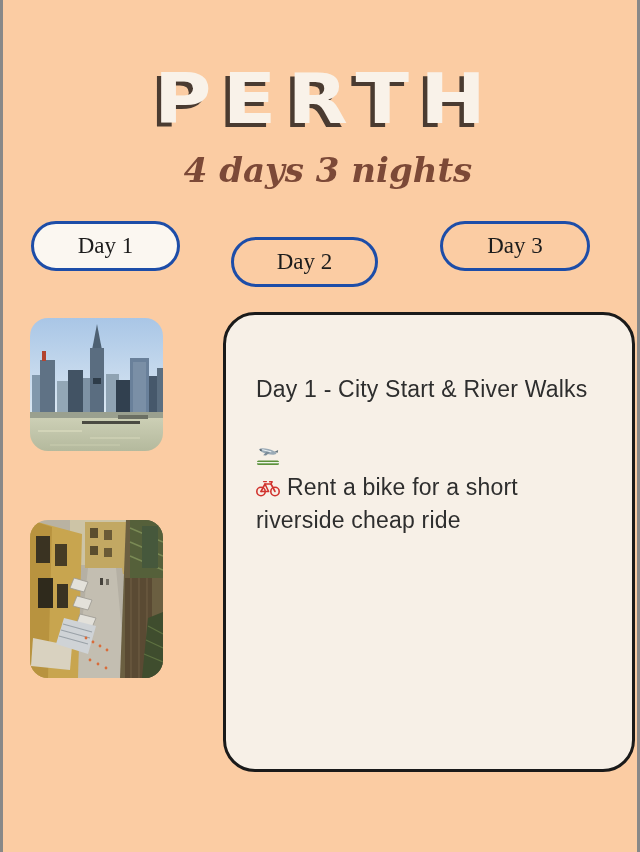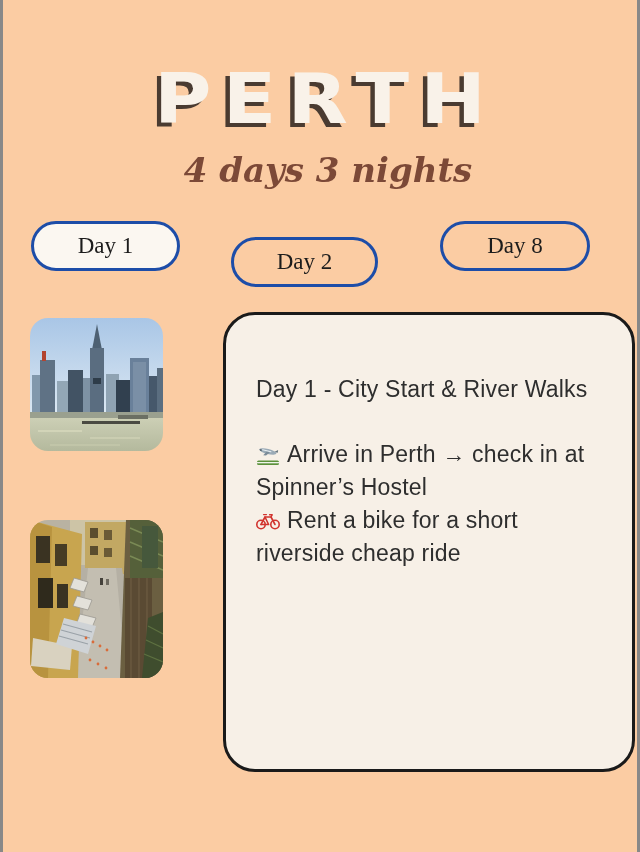--- a/index.html
+++ b/index.html
@@ -75,21 +75,21 @@
 </head>
 <body>
 
 <div class="page">
 
   <h1 class="title">PERTH</h1>
   <p class="subtitle">4 days 3 nights</p>
 
   <button class="tab t1 active">Day 1</button>
   <button class="tab t2">Day 2</button>
-  <button class="tab t3">Day 8</button>
+  <button class="tab t3">Day 3</button>
 
   <div class="photo p1">
     <svg viewBox="0 0 133 133" preserveAspectRatio="none" aria-hidden="true">
       <defs>
         <linearGradient id="sky" x1="0" y1="0" x2="0" y2="1">
           <stop offset="0" stop-color="#a9c6e6"></stop>
             <stop offset="1" stop-color="#dde9f3"></stop>
         </linearGradient>
         <linearGradient id="water" x1="0" y1="0" x2="0" y2="1">
           <stop offset="0" stop-color="#cccfb5"></stop>
@@ -178,22 +178,21 @@
           <rect x="1" y="18.5" width="22" height="4.5" rx="1.5" fill="#5c913b"></rect>
           <rect x="1" y="20" width="22" height="1.3" fill="#eef3ea"></rect>
           <g transform="rotate(14 12 9)">
             <path d="M18.2 8.6 L21.6 5.6 L21.9 8.4 Z" fill="#66757f"></path>
             <ellipse cx="12" cy="9.5" rx="8.8" ry="2.5" fill="#9aaab6"></ellipse>
             <path d="M11 9.5 L8.4 14.4 L11.2 13.9 L14 10 Z" fill="#7b8b98"></path>
             <path d="M3.3 9 a2.3 2.3 0 0 0 2.2 1.8 l.4 -1.6 z" fill="#4f5d68"></path>
             <rect x="6" y="8.5" width="9.5" height="1.1" rx="0.5" fill="#e8eef2"></rect>
           </g>
         </svg>
-      </span><span class="txt">Arrive in Perth → check in at
-Spinner’s Hostel</span>
+      </span>
     </div>
 
 
     <div class="item">
       <span class="icon">
         <svg viewBox="0 0 24 24" aria-hidden="true">
           <g stroke="#d1332e" fill="none" stroke-width="1.6" stroke-linecap="round" stroke-linejoin="round">
             <circle cx="5" cy="16.5" r="4.2"></circle>
             <circle cx="19" cy="16.5" r="4.2"></circle>
             <path d="M5 16.5 L9 9 L15 9 L19 16.5"></path>

